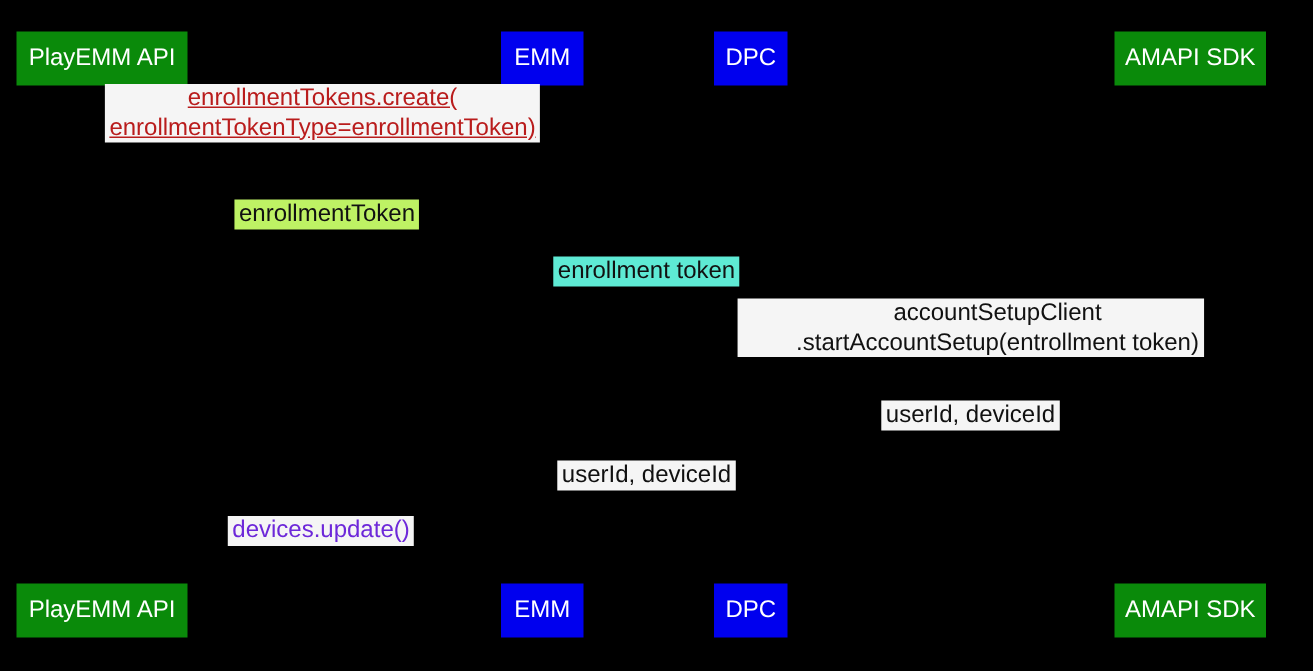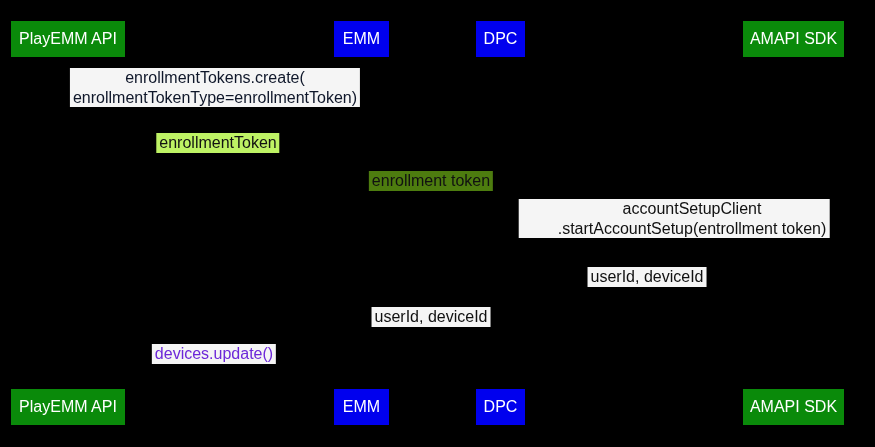--- a/index.html
+++ b/index.html
@@ -54,31 +54,31 @@
         <span>EMM</span>
       </div>
       <div class="actor-box" style="left: 476px; top: 21px; width: 49px; height: 36px; background: rgb(0, 0, 238); color: rgb(255, 255, 255);">
         <span>DPC</span>
       </div>
       <div class="actor-box" style="left: 743px; top: 21px; width: 101px; height: 36px; background: rgb(10, 138, 10); color: rgb(255, 255, 255);">
         <span>AMAPI SDK</span>
       </div>
     </div>
   <div id="messages">
-      <div class="message-label" style="left: 215px; top: 68px; background: rgb(245, 245, 245); color: #0f172a;">
+      <div class="message-label" style="left: 215px; top: 56px; background: rgb(245, 245, 245); color: #b91c1c; text-decoration: underline;">
         <span class="message-line">enrollmentTokens.create(</span>
         <span class="message-line">enrollmentTokenType=enrollmentToken)</span>
       </div>
       <div class="message-label" style="left: 218px; top: 133px; background: #bef264; color: rgb(17, 17, 17);">
         <span class="message-line">enrollmentToken</span>
       </div>
-      <div class="message-label" style="left: 431px; top: 171px; background: #4d7c0f; color: rgb(17, 17, 17);">
+      <div class="message-label" style="left: 431px; top: 171px; background: #5eead4; color: rgb(17, 17, 17);">
         <span class="message-line">enrollment token</span>
       </div>
-      <div class="message-label" style="left: 674px; top: 199px; background: rgb(245, 245, 245); color: rgb(17, 17, 17); padding-left: 39px;">
+      <div class="message-label" style="left: 647px; top: 199px; background: rgb(245, 245, 245); color: rgb(17, 17, 17); padding-left: 39px;">
         <span class="message-line">accountSetupClient</span>
         <span class="message-line">.startAccountSetup(entrollment token)</span>
       </div>
       <div class="message-label" style="left: 647px; top: 267px; background: rgb(245, 245, 245); color: rgb(17, 17, 17);">
         <span class="message-line">userId, deviceId</span>
       </div>
       <div class="message-label" style="left: 431px; top: 307px; background: rgb(245, 245, 245); color: rgb(17, 17, 17);">
         <span class="message-line">userId, deviceId</span>
       </div>
       <div class="message-label" style="left: 214px; top: 344px; background: rgb(245, 245, 245); color: #6d28d9;">

